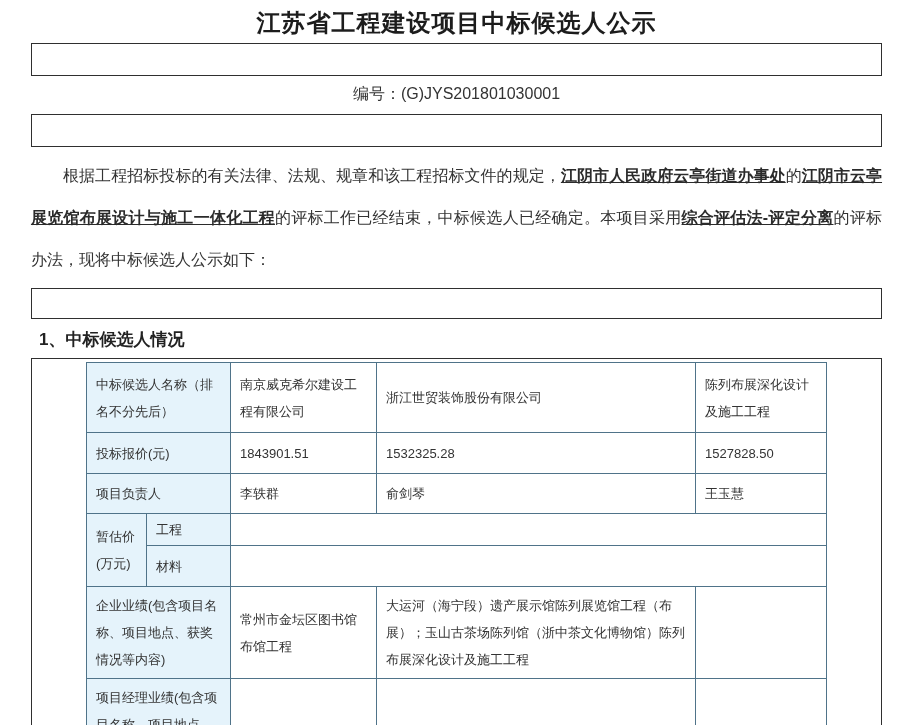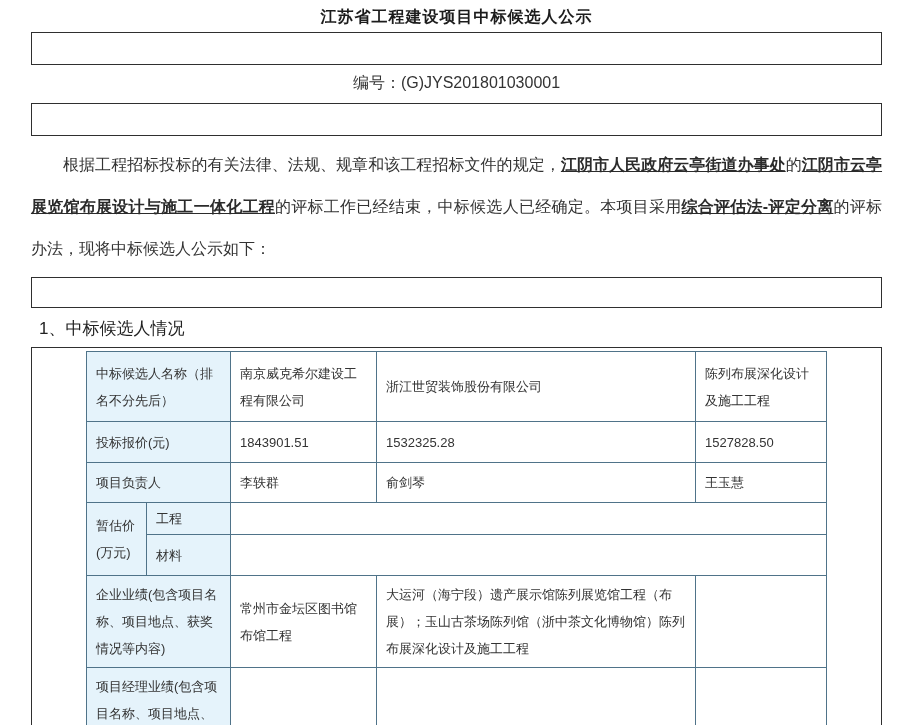--- a/index.html
+++ b/index.html
@@ -3,21 +3,21 @@
 <meta charset="utf-8">
 <style>
   html,body{margin:0;padding:0;background:#ffffff;}
   body{
     font-family:"Liberation Sans","DejaVu Sans",sans-serif;
     color:#333333;
     width:913px;
   }
   .container{width:851px;margin:0 auto;}
   .doc-title{
-    font-size:16px;
+    font-size:24px;
     font-weight:bold;
     text-align:center;
     color:#1c1c1c;
     margin:7px 0 4px 0;
     letter-spacing:1px;
   }
   .empty-box{
     border:1px solid #2f2f2f;
     height:31px;
     background:#ffffff;
@@ -37,21 +37,21 @@
     margin:8px 0 7px 0;
     color:#333;
   }
   .intro .em{
     font-weight:bold;
     text-decoration:underline;
     color:#2b2b2b;
   }
   .section-heading{
     font-size:17px;
-    font-weight:normal;
+    font-weight:bold;
     color:#222;
     margin:9px 0 7px 0;
     padding-left:8px;
   }
   .outer-box{
     border:1px solid #2f2f2f;
     padding:3px 54px 29px 54px;
     background:#fff;
   }
   table.cand{

